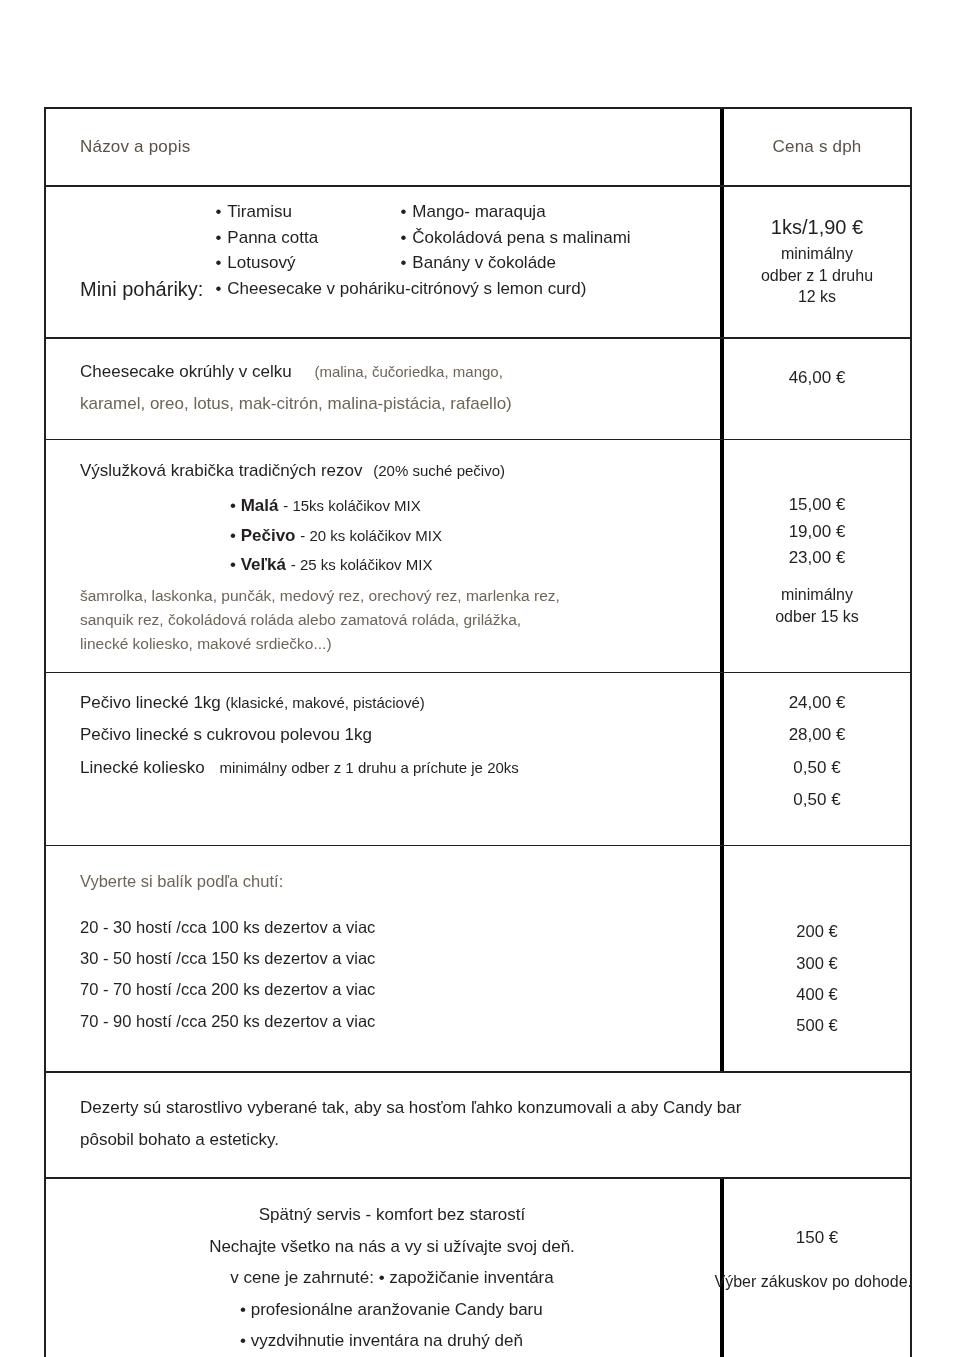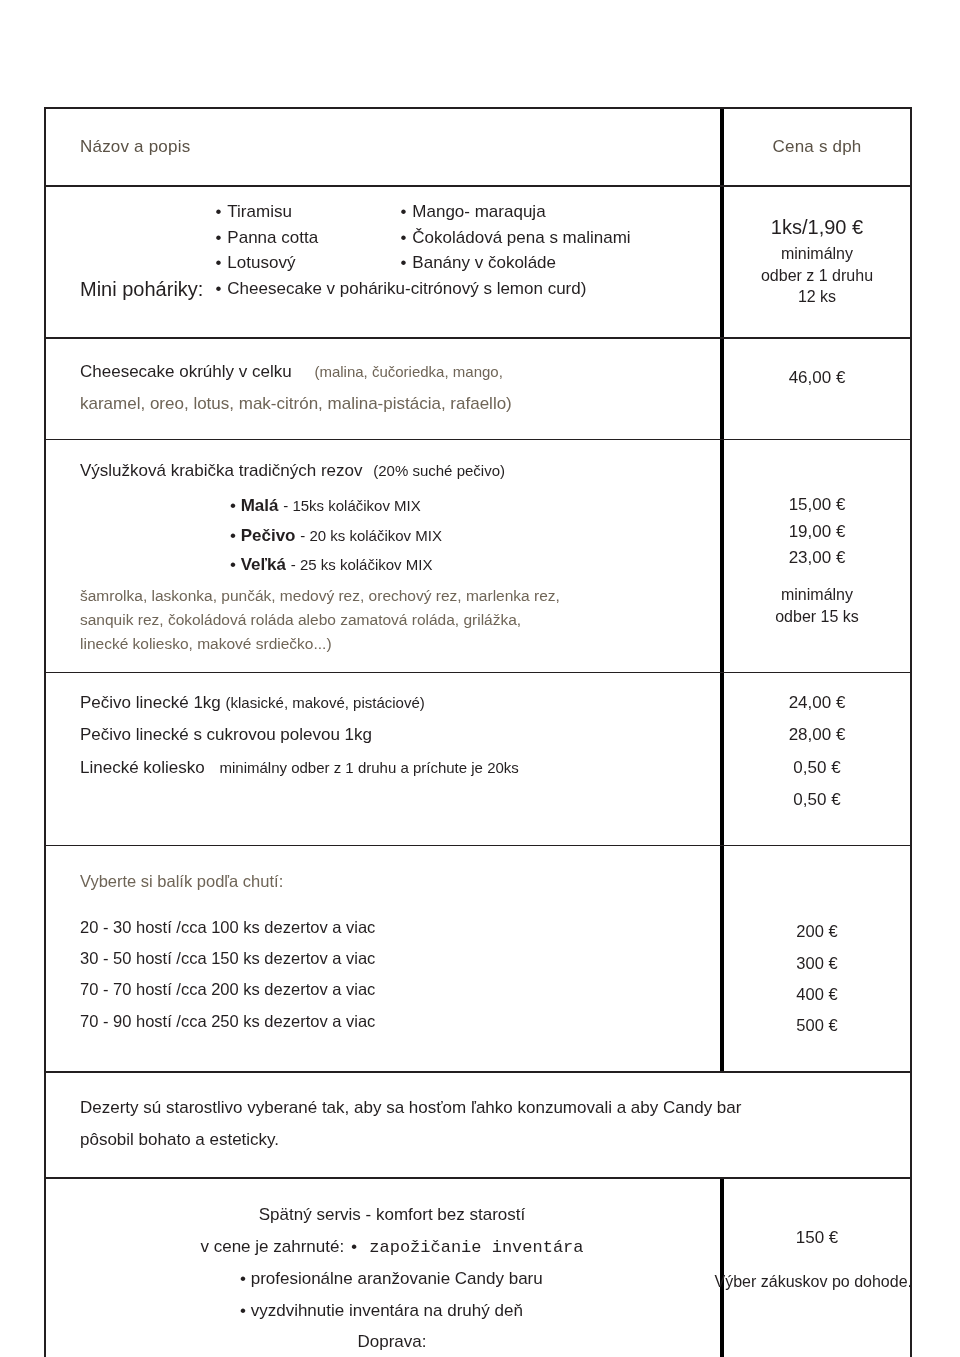--- a/index.html
+++ b/index.html
@@ -224,23 +224,24 @@
     <div class="row thick">
       <div class="cell-desc noborder" style="flex:1 1 auto;width:auto;padding-top:22px;padding-bottom:24px;">
         <div class="line">Dezerty sú starostlivo vyberané tak, aby sa hosťom ľahko konzumovali a aby Candy bar</div>
         <div class="line" style="margin-top:6px;">pôsobil bohato a esteticky.</div>
       </div>
     </div>
 
     <div class="row" style="min-height:250px;">
       <div class="cell-desc" style="padding-top:20px;padding-bottom:26px;">
         <div class="service-line">Spätný servis - komfort bez starostí</div>
+        <div class="service-line">Nechajte všetko na nás a vy si užívajte svoj deň.</div>
         <div class="service-line">
           <span>v cene je zahrnuté:</span>
-          <span style="margin-left:0;font-family:Liberation Mono, monospace;">• zapožičanie inventára</span>
+          <span style="margin-left:0;">• zapožičanie inventára</span>
         </div>
         <div class="service-sub">• profesionálne aranžovanie Candy baru</div>
         <div class="service-sub">• vyzdvihnutie inventára na druhý deň</div>
         <div class="service-line">Doprava:</div>
         <div class="service-line">• do 20km zdarma, • nad 20 km: 0,60 €/km</div>
       </div>
       <div class="cell-price" style="padding-top:46px;">
         <div class="line">150 €</div>
       </div>
     </div>

